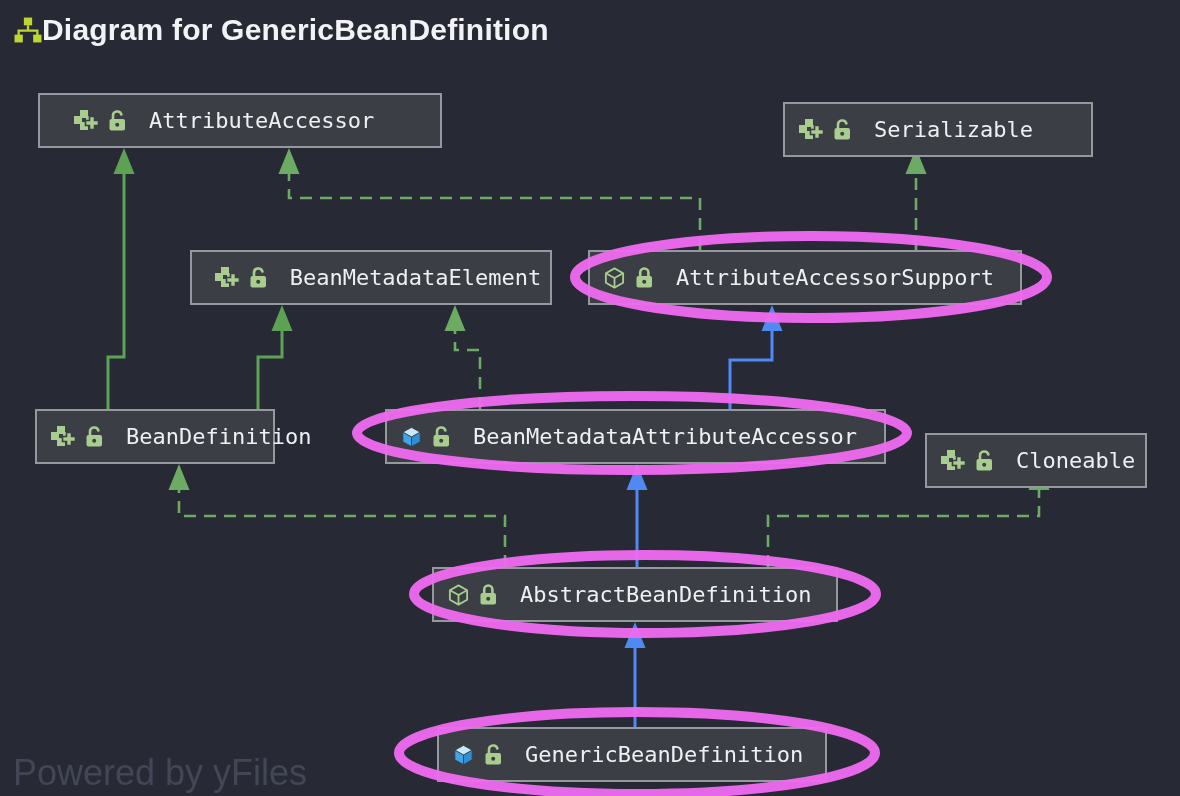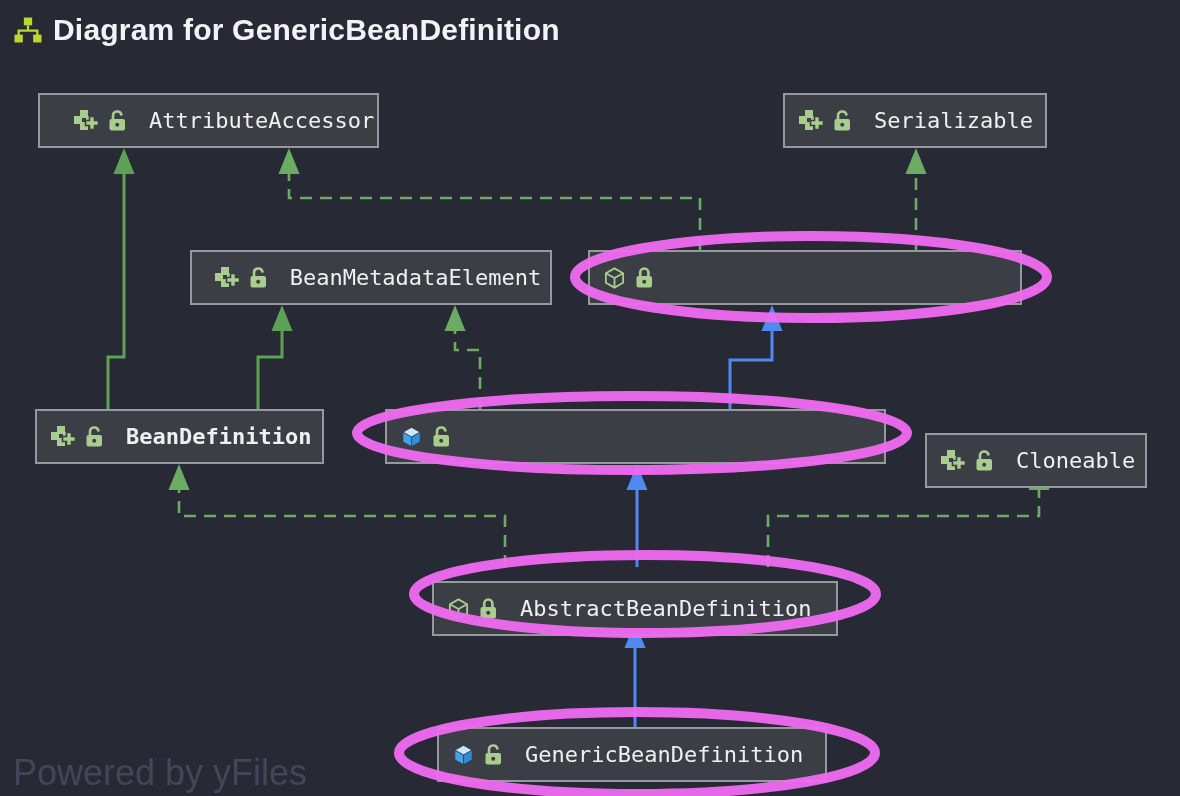--- a/index.html
+++ b/index.html
@@ -1,21 +1,21 @@
 <!DOCTYPE html>
 <html style="--bg: #272a35; --title-text: #f2f3f6; --title-icon: #bed62f; --node-fill: #3b3e44; --node-border: #95989c; --node-text: #eef0f3; --icon-green: #a9cd8e; --class-blue: #41a3e8; --class-blue-light: #c9e9fb; --class-blue-dark: #2f8fd6; --edge-green: #5da155; --edge-green-dash: #6cab64; --edge-blue: #5089f2; --highlight-pink: #ee6bef; --watermark: #424657;"><head>
 <meta charset="utf-8">
 <style>
   html,body{margin:0;padding:0}
   body{
     width:1180px;height:796px;position:relative;overflow:hidden;
     background:var(--bg,#272a35);
     font-family:"Liberation Sans",sans-serif;
   }
-  .header{position:absolute;left:14px;top:13px;display:flex;align-items:center;gap:11px;z-index:5}
+  .header{position:absolute;left:14px;top:13px;display:flex;align-items:center;z-index:5}
   .title{font-size:30px;font-weight:bold;color:var(--title-text,#f2f3f6);letter-spacing:.2px}
   .edges{position:absolute;left:0;top:0;z-index:1}
   .annotations{position:absolute;left:0;top:0;z-index:3;pointer-events:none}
   .node{
     position:absolute;display:flex;align-items:center;box-sizing:border-box;
     background:var(--node-fill,#3b3e44);
     border:2px solid var(--node-border,#95989c);
     padding-left:13px;gap:9px;z-index:2;height:55px;
   }
   .nicon{display:flex;align-items:center;flex:0 0 auto}
@@ -97,39 +97,39 @@
   <g>
     <path class="edge-blue" d="M637,567 V488"></path>
     <polygon class="head-blue" points="637,464 626.5,490 647.5,490"></polygon>
   </g>
   <g>
     <path class="edge-blue" d="M635,727 V646"></path>
     <polygon class="head-blue" points="635,622 624.5,648 645.5,648"></polygon>
   </g>
 </svg>
 
-<div class="node" style="left:38px;top:93px;width:341px;padding-left:33px;">
+<div class="node" style="left:38px;top:93px;width:404px;padding-left:33px;">
   <span class="nicon">
     <svg width="26" height="23" viewBox="0 0 26 23">
       <path class="i-green" d="M7,1 h8 v6 h6 v8 h-6 v6 h-8 v-6 H1 v-8 h6 z"></path>
       <rect class="i-bg" x="9" y="9" width="4" height="4"></rect>
       <path class="i-green i-outlined" d="M16.5,7.5 h5 v4 h4 v5 h-4 v4 h-5 v-4 h-4 v-5 h4 z"></path>
     </svg>
   </span>
   <span class="nicon">
     <svg width="19" height="23" viewBox="0 0 19 23">
       <path class="lk-stroke" d="M5,10 V7 a4.3,4.3 0 0 1 8.4,-1.5"></path>
       <rect class="i-green" x="1.5" y="10" width="15.5" height="11.5" rx="2"></rect>
       <circle class="i-bg" cx="9.2" cy="15.7" r="2"></circle>
     </svg>
   </span>
   <span class="nlabel">AttributeAccessor</span>
 </div>
 
-<div class="node" style="left:783px;top:93px;width:264px;">
+<div class="node" style="left:783px;top:102px;width:310px;">
   <span class="nicon">
     <svg width="26" height="23" viewBox="0 0 26 23">
       <path class="i-green" d="M7,1 h8 v6 h6 v8 h-6 v6 h-8 v-6 H1 v-8 h6 z"></path>
       <rect class="i-bg" x="9" y="9" width="4" height="4"></rect>
       <path class="i-green i-outlined" d="M16.5,7.5 h5 v4 h4 v5 h-4 v4 h-5 v-4 h-4 v-5 h4 z"></path>
     </svg>
   </span>
   <span class="nicon">
     <svg width="19" height="23" viewBox="0 0 19 23">
       <path class="lk-stroke" d="M5,10 V7 a4.3,4.3 0 0 1 8.4,-1.5"></path>
@@ -165,23 +165,24 @@
       <path class="cube-outline" d="M3,7 L12,12 L21,7 M12,12 V22"></path>
     </svg>
   </span>
   <span class="nicon">
     <svg width="19" height="23" viewBox="0 0 19 23">
       <path class="lk-stroke" d="M5.2,10 V6.6 a4.1,4.1 0 0 1 8.2,0 V10"></path>
       <rect class="i-green" x="1.5" y="10" width="15.5" height="11.5" rx="2"></rect>
       <circle class="i-bg" cx="9.2" cy="15.7" r="2"></circle>
     </svg>
   </span>
-</div>
-
-<div class="node" style="left:35px;top:409px;width:289px;font-weight:bold;">
+  <span class="nlabel">AttributeAccessorSupport</span>
+</div>
+
+<div class="node" style="left:35px;top:409px;width:240px;">
   <span class="nicon">
     <svg width="26" height="23" viewBox="0 0 26 23">
       <path class="i-green" d="M7,1 h8 v6 h6 v8 h-6 v6 h-8 v-6 H1 v-8 h6 z"></path>
       <rect class="i-bg" x="9" y="9" width="4" height="4"></rect>
       <path class="i-green i-outlined" d="M16.5,7.5 h5 v4 h4 v5 h-4 v4 h-5 v-4 h-4 v-5 h4 z"></path>
     </svg>
   </span>
   <span class="nicon">
     <svg width="19" height="23" viewBox="0 0 19 23">
       <path class="lk-stroke" d="M5,10 V7 a4.3,4.3 0 0 1 8.4,-1.5"></path>
@@ -200,41 +201,42 @@
       <polygon class="cube-right" points="21,7 21,17 12,22 12,12"></polygon>
     </svg>
   </span>
   <span class="nicon">
     <svg width="19" height="23" viewBox="0 0 19 23">
       <path class="lk-stroke" d="M5,10 V7 a4.3,4.3 0 0 1 8.4,-1.5"></path>
       <rect class="i-green" x="1.5" y="10" width="15.5" height="11.5" rx="2"></rect>
       <circle class="i-bg" cx="9.2" cy="15.7" r="2"></circle>
     </svg>
   </span>
+  <span class="nlabel">BeanMetadataAttributeAccessor</span>
 </div>
 
 <div class="node" style="left:925px;top:409px;width:222px;margin-top:24px;">
   <span class="nicon">
     <svg width="26" height="23" viewBox="0 0 26 23">
       <path class="i-green" d="M7,1 h8 v6 h6 v8 h-6 v6 h-8 v-6 H1 v-8 h6 z"></path>
       <rect class="i-bg" x="9" y="9" width="4" height="4"></rect>
       <path class="i-green i-outlined" d="M16.5,7.5 h5 v4 h4 v5 h-4 v4 h-5 v-4 h-4 v-5 h4 z"></path>
     </svg>
   </span>
   <span class="nicon">
     <svg width="19" height="23" viewBox="0 0 19 23">
       <path class="lk-stroke" d="M5,10 V7 a4.3,4.3 0 0 1 8.4,-1.5"></path>
       <rect class="i-green" x="1.5" y="10" width="15.5" height="11.5" rx="2"></rect>
       <circle class="i-bg" cx="9.2" cy="15.7" r="2"></circle>
     </svg>
   </span>
   <span class="nlabel">Cloneable</span>
 </div>
 
-<div class="node" style="left:432px;top:581px;width:406px;">
+<div class="node" style="left:432px;top:567px;width:406px;">
   <span class="nicon">
     <svg width="23" height="24" viewBox="0 0 24 24">
       <path class="cube-outline" d="M12,2 L21,7 V17 L12,22 L3,17 V7 Z"></path>
       <path class="cube-outline" d="M3,7 L12,12 L21,7 M12,12 V22"></path>
     </svg>
   </span>
   <span class="nicon">
     <svg width="19" height="23" viewBox="0 0 19 23">
       <path class="lk-stroke" d="M5.2,10 V6.6 a4.1,4.1 0 0 1 8.2,0 V10"></path>
       <rect class="i-green" x="1.5" y="10" width="15.5" height="11.5" rx="2"></rect>

